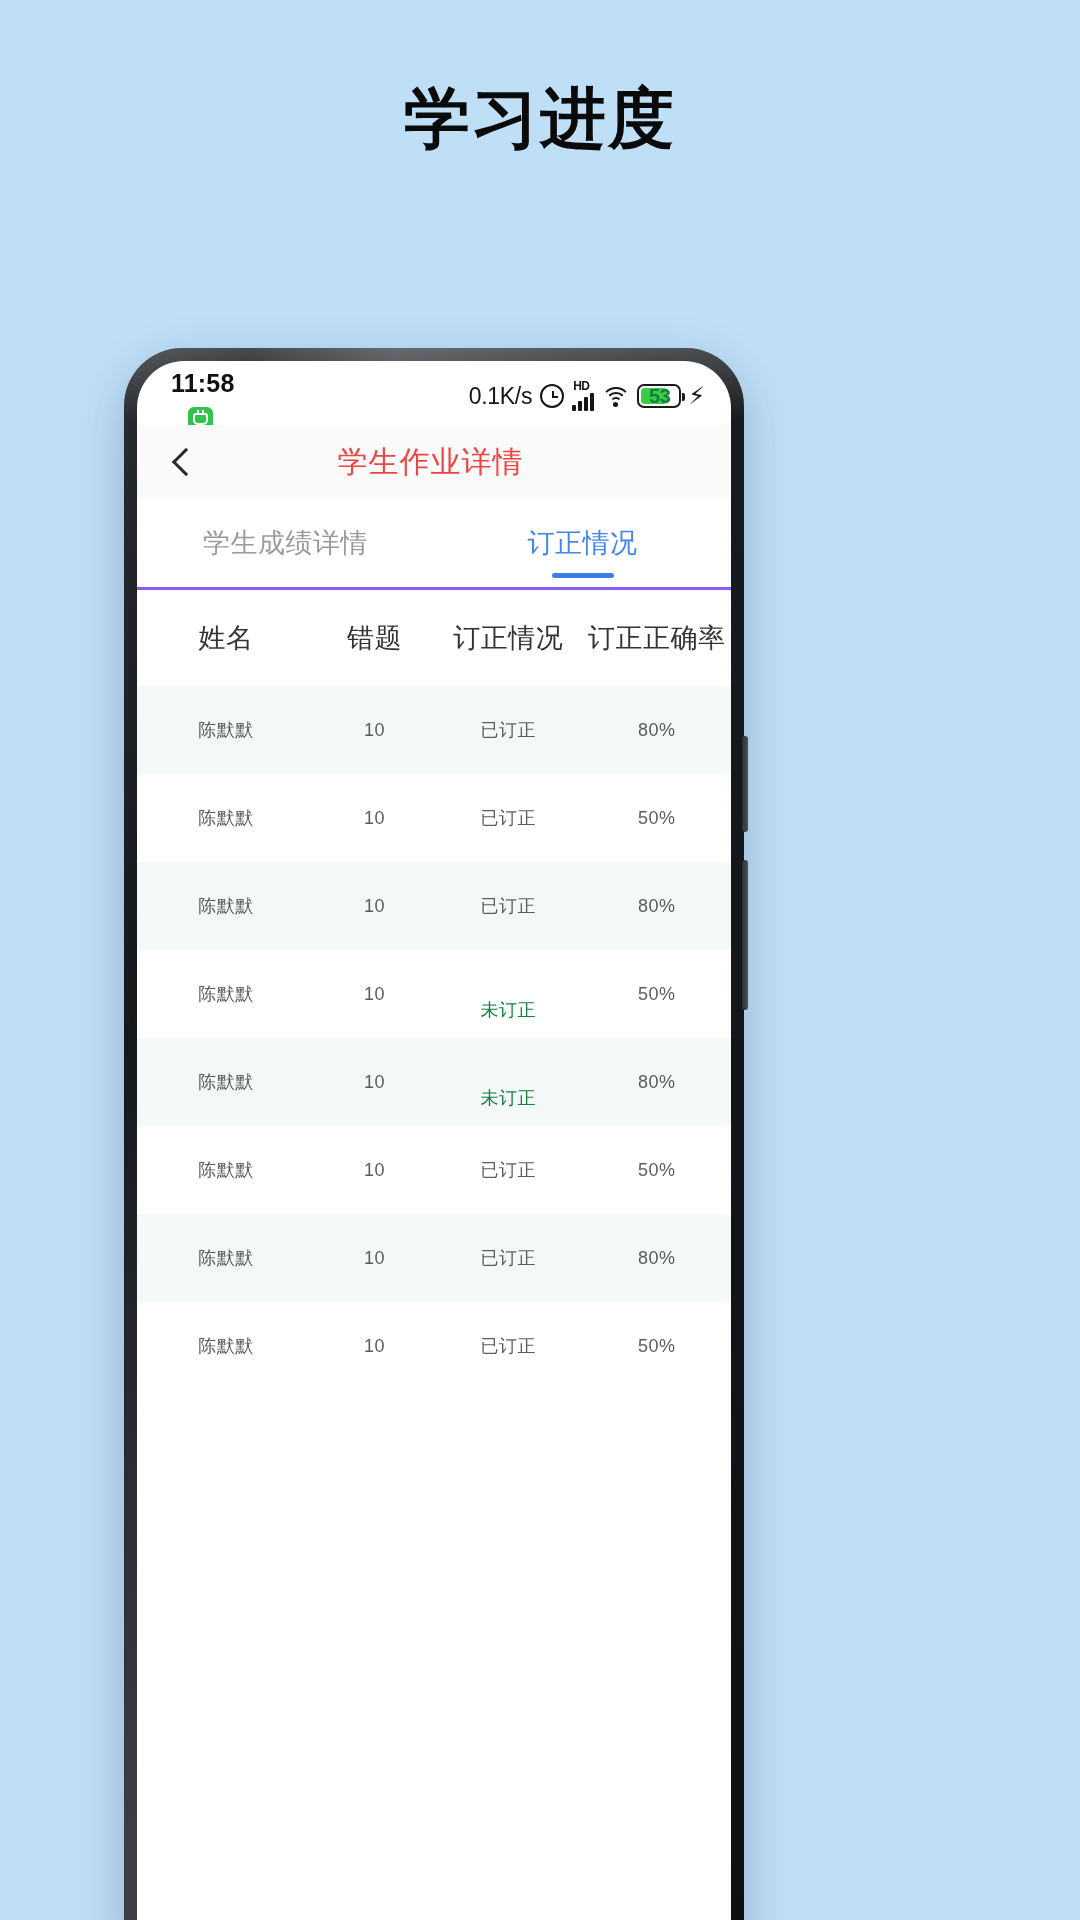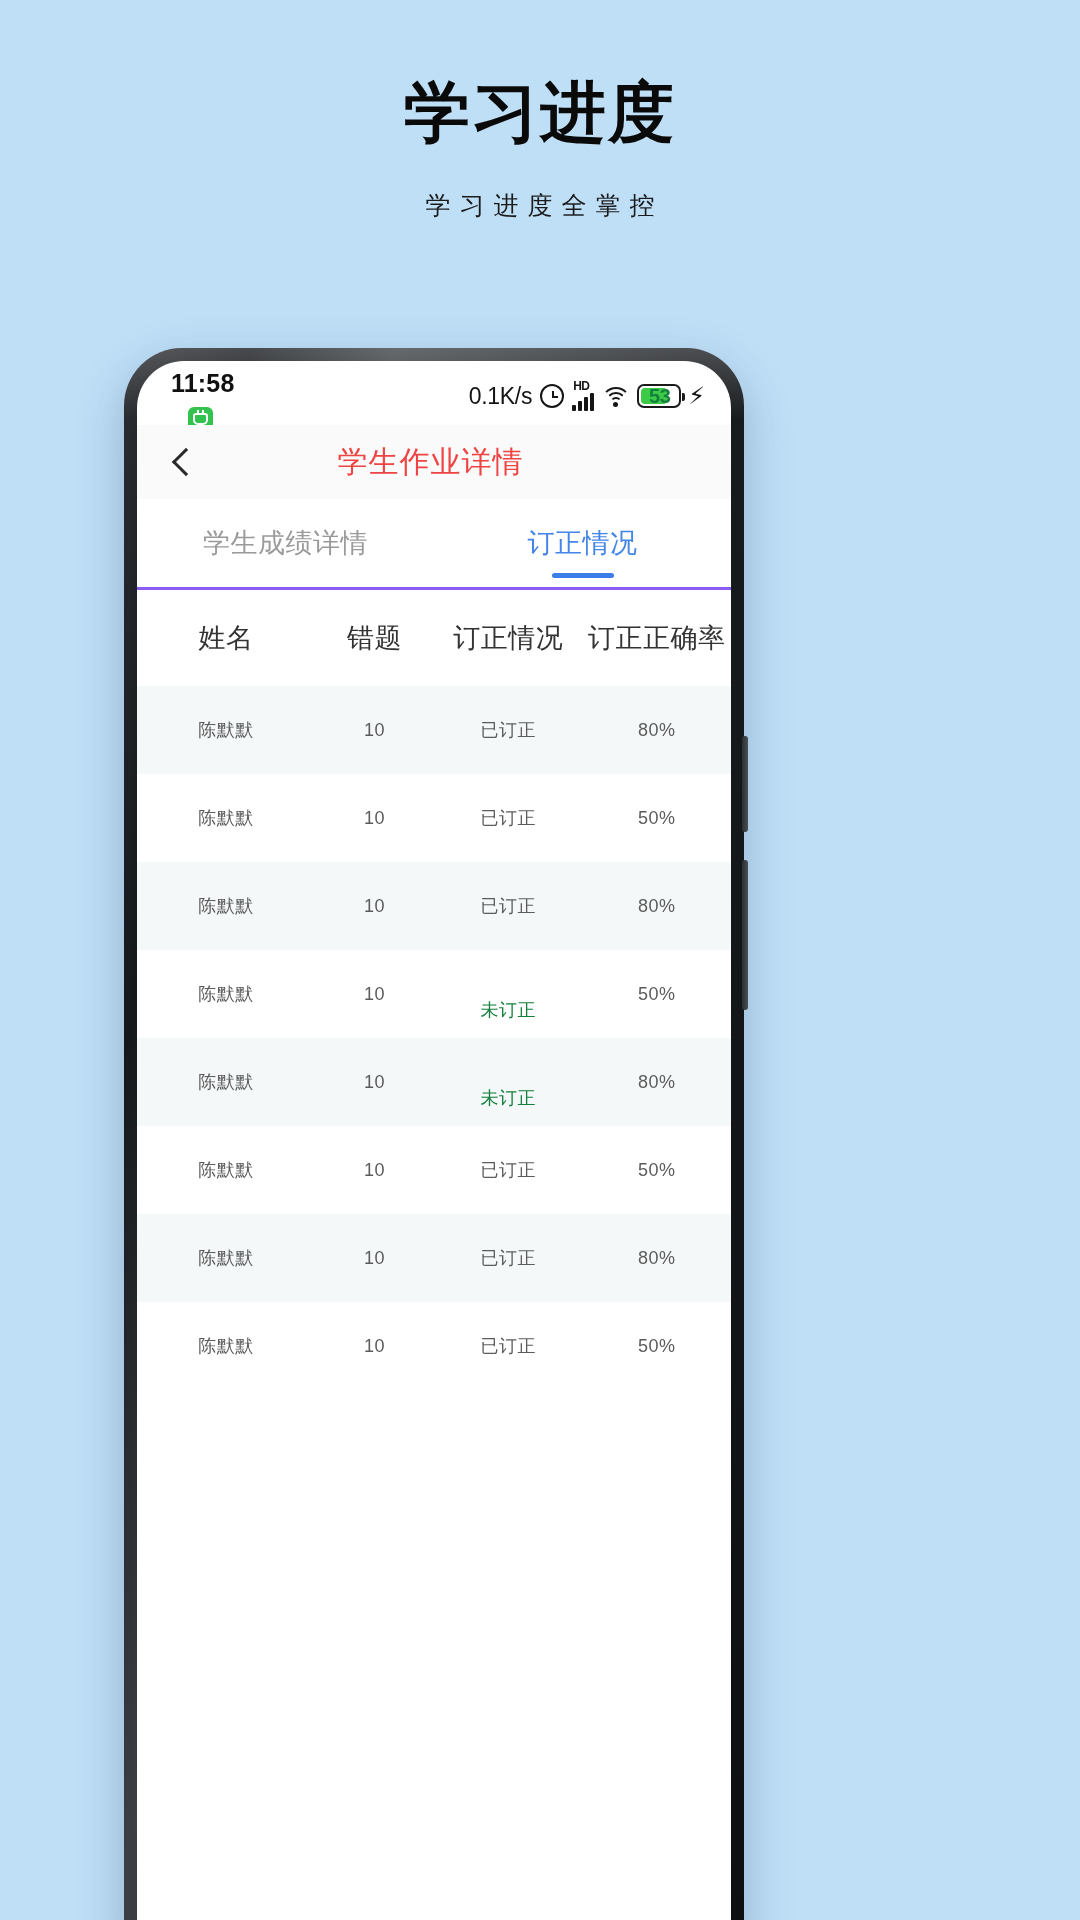--- a/index.html
+++ b/index.html
@@ -15,21 +15,21 @@
     position: relative;
   }
 
   
   .promo {
     position: absolute;
     top: 0; left: 0; right: 0;
     text-align: center;
   }
   .promo-title {
-    margin: 4px;
+    margin: 10px;
     padding-top: 74px;
     font-size: 66px;
     line-height: 1.05;
     font-weight: 900;
     letter-spacing: 2px;
     color: #0a0a0a;
     font-family: "Liberation Sans", "DejaVu Sans", sans-serif;
   }
   .promo-subtitle {
     margin: 0;
@@ -364,21 +364,20 @@
   .c-state { flex: 0 0 25%; }
   .c-rate  { flex: 0 0 25%; }
   .table-row.alt { background: #f4f8f8; }
   .state-pending { color: #15803d; margin-top: 31px; }
 </style>
 </head>
 <body>
 
 <div class="promo">
   <h1 class="promo-title">学习进度</h1>
-  <p class="promo-subtitle">学习进度全掌控</p>
 </div>
 
 <div class="phone">
   <div class="phone-glare"></div>
   <div class="btn-side volume"></div>
   <div class="btn-side power"></div>
 
   <div class="screen">
 
     <div class="status-bar">

